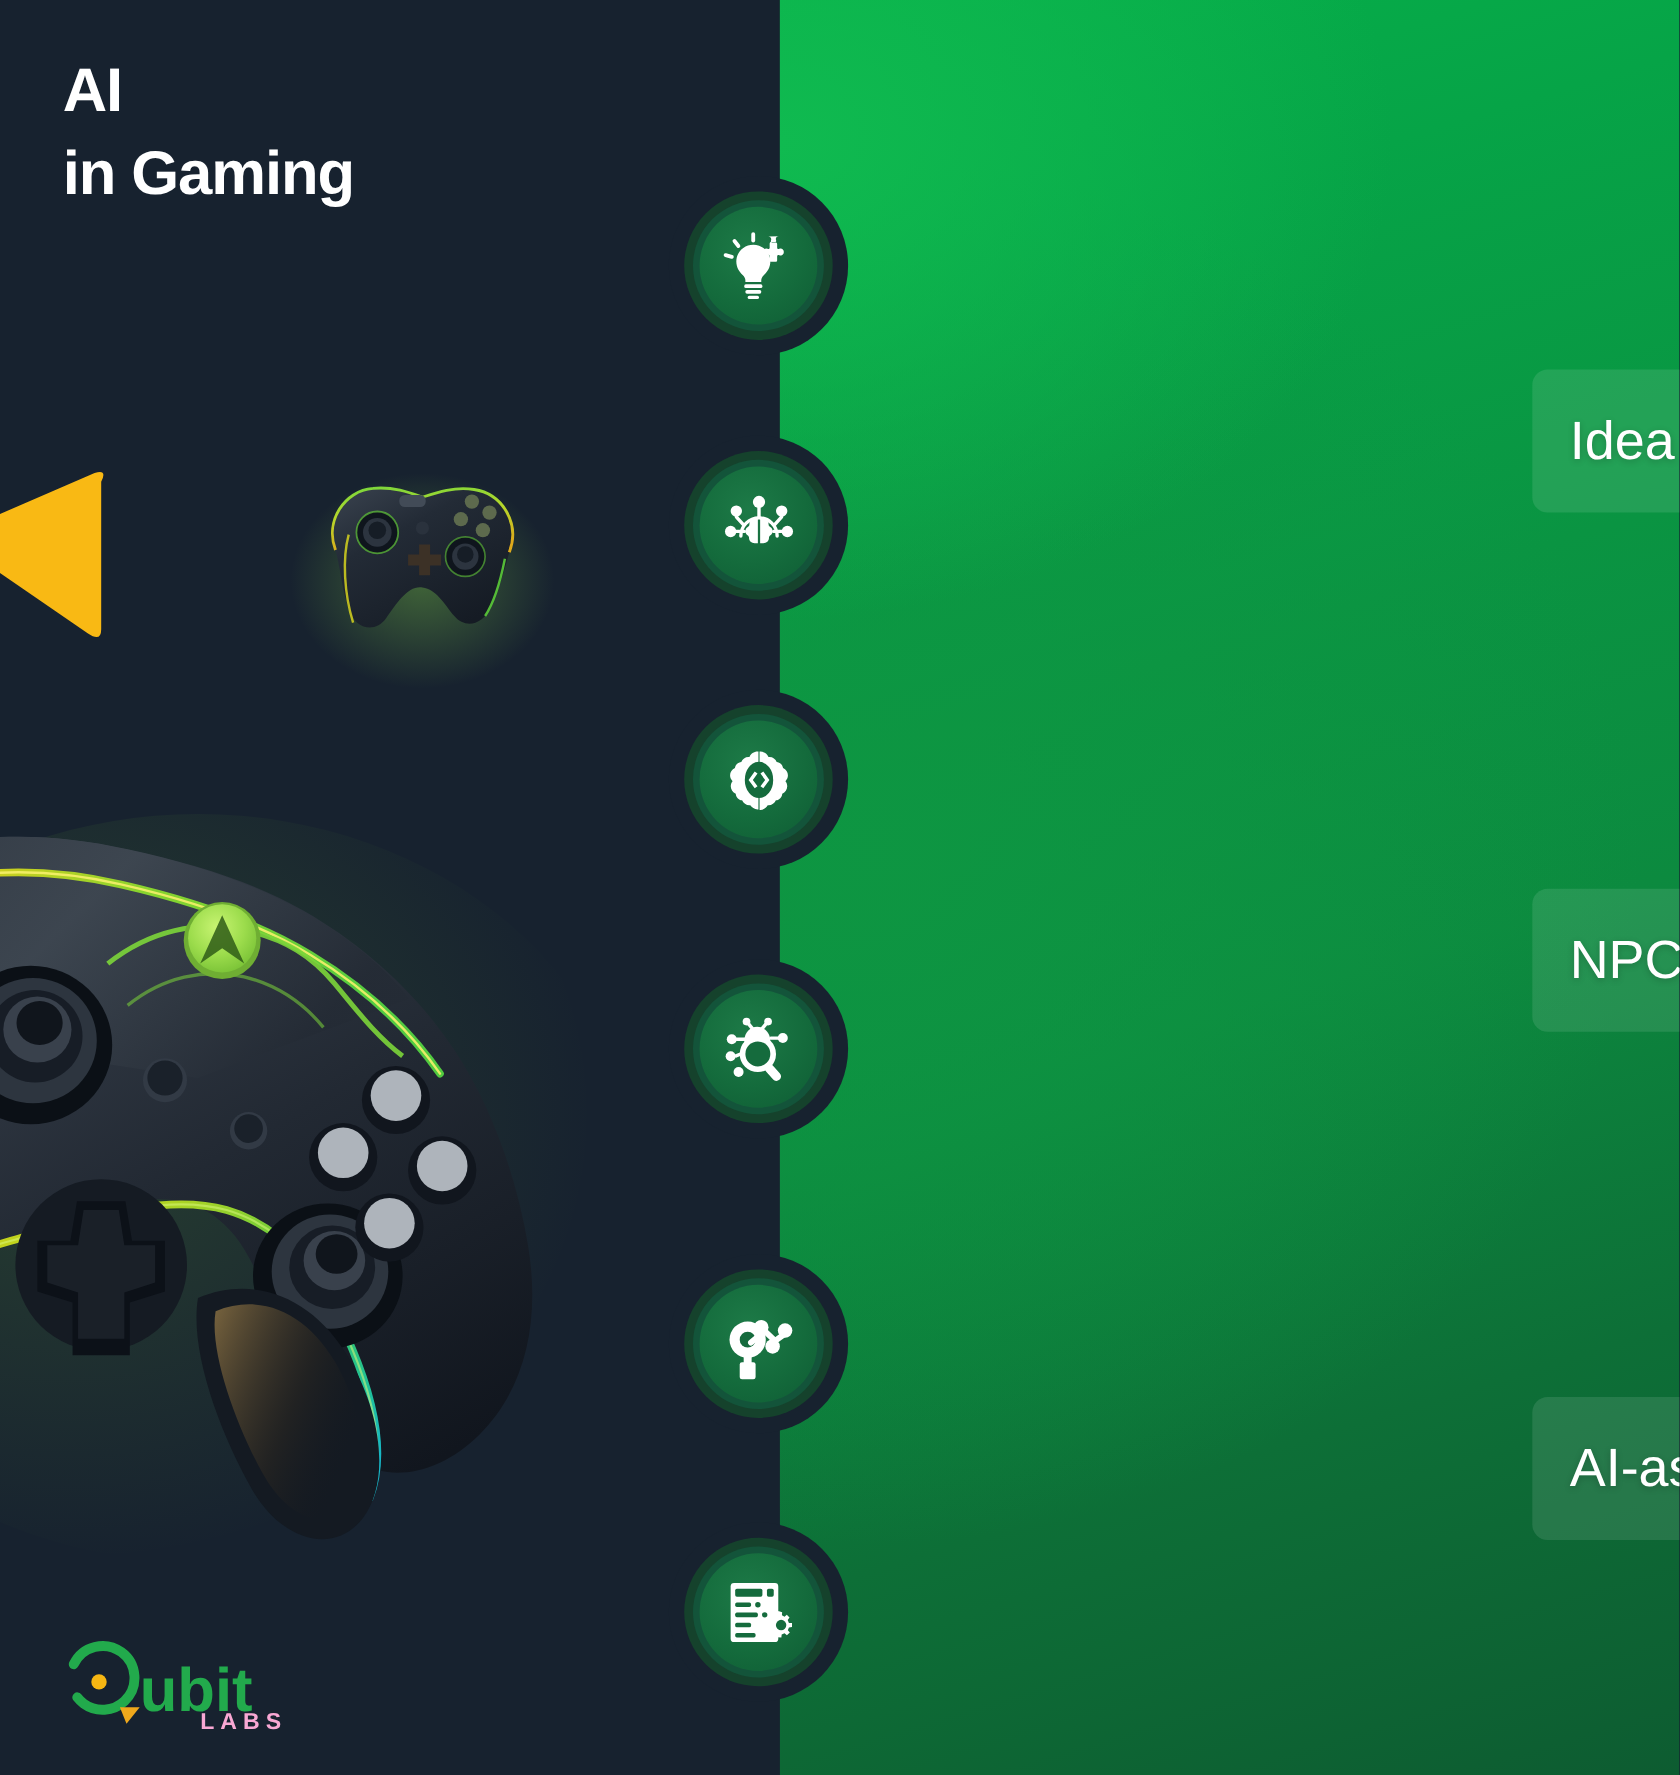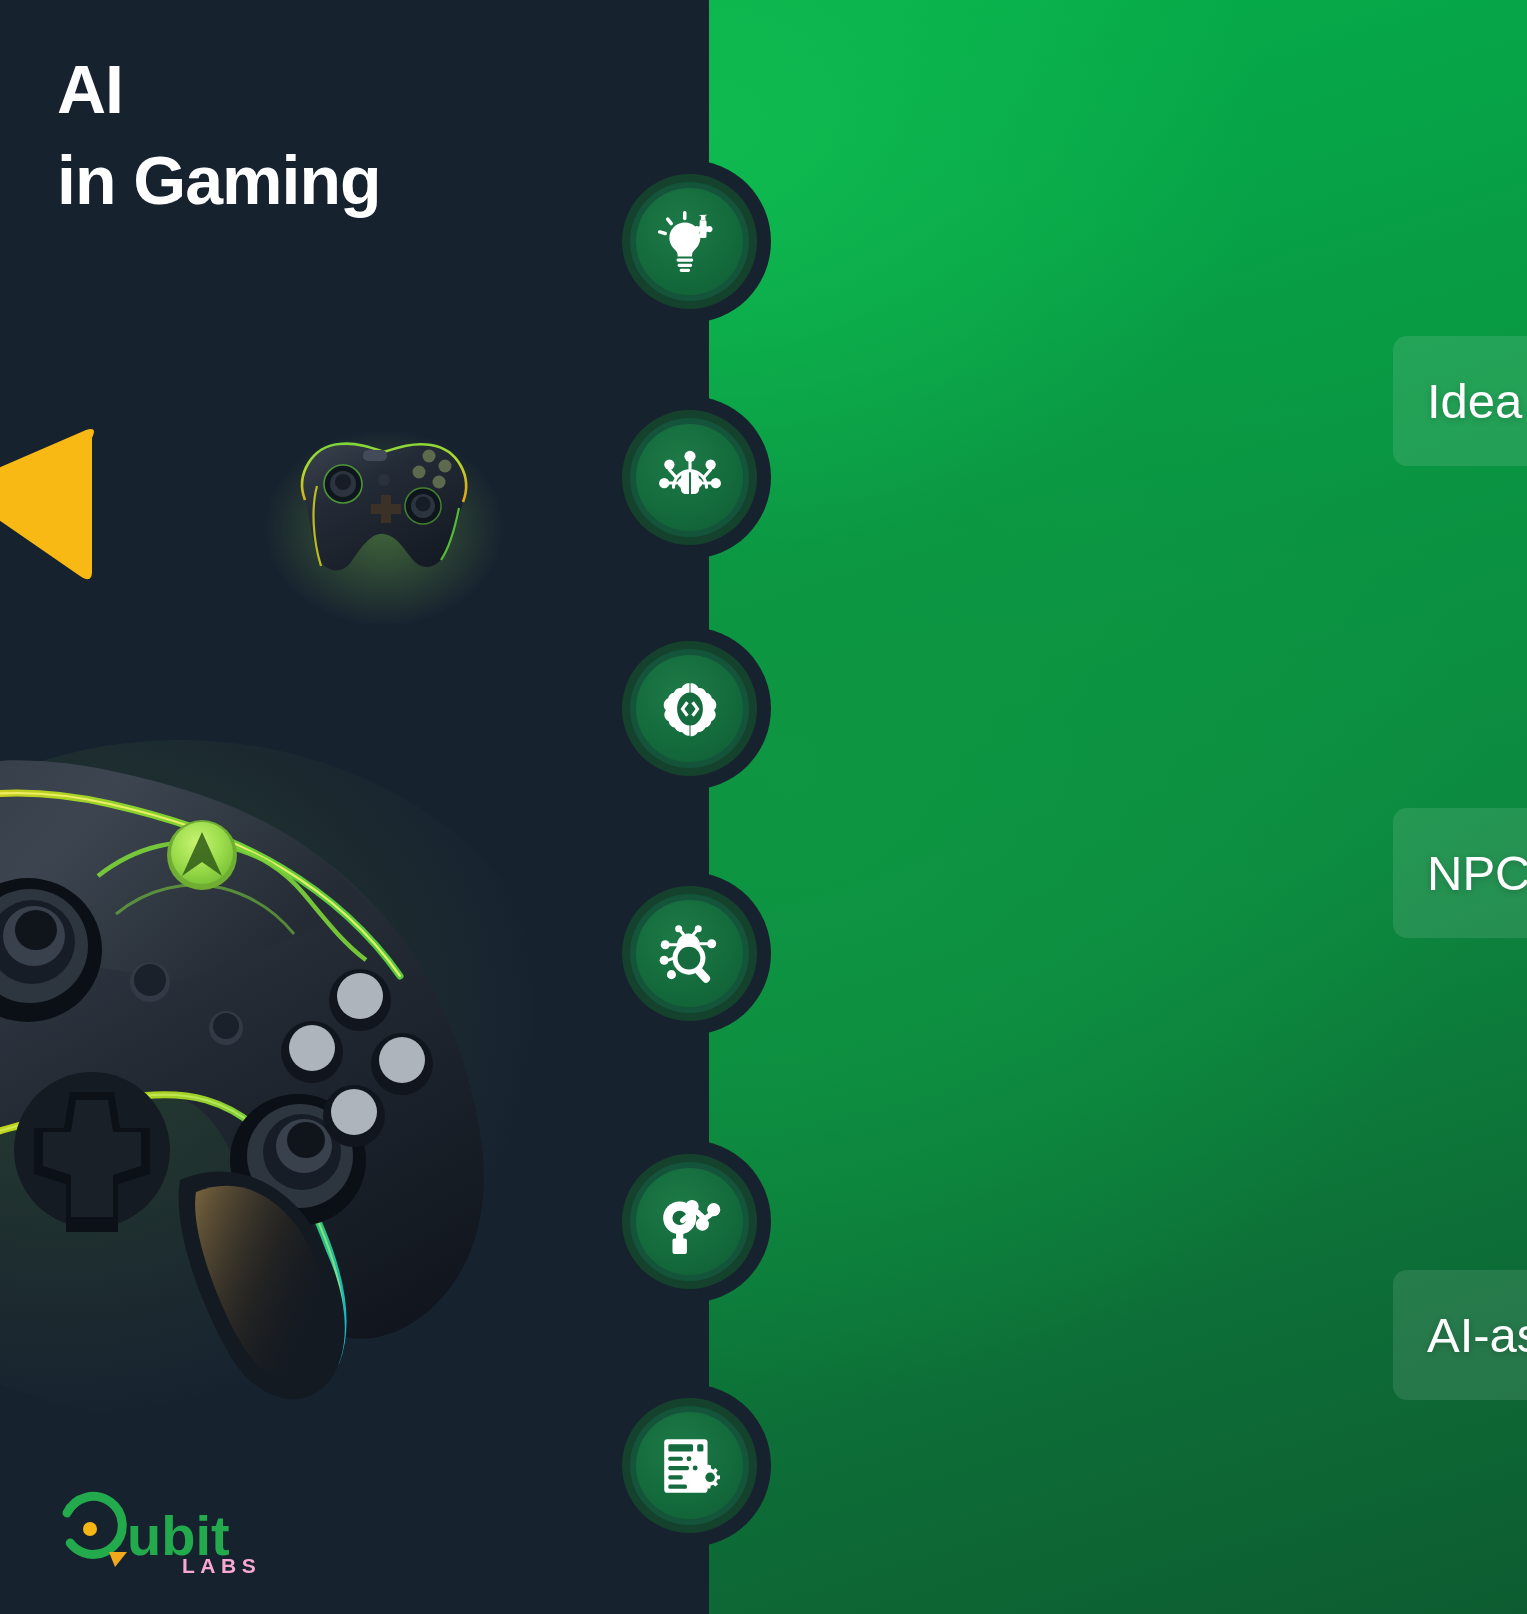--- a/index.html
+++ b/index.html
@@ -30,21 +30,21 @@
     background:
       radial-gradient(ellipse 900px 700px at 0% 8%,  rgba(16,186,80,1) 0%, rgba(16,186,80,0) 62%),
       radial-gradient(ellipse 1000px 900px at 10% 48%, rgba(14,150,66,.95) 0%, rgba(14,150,66,0) 70%),
       linear-gradient(163deg,#06b04a 0%, #06a447 16%, #0a9442 38%, #0c8a3f 56%, #0d6f37 78%, #0d5c31 100%);
   }
 
   
   .title{
     position:absolute; left:57px; top:44px;
     color:#ffffff;
-    font-size:68px;
+    font-size:56px;
     font-weight:bold;
     line-height:1.34;
     letter-spacing:-1px;
     white-space:pre-line;
   }
 
   
   .triangle-deco{
     position:absolute; left:-48px; top:424px;
     width:146px; height:160px;

